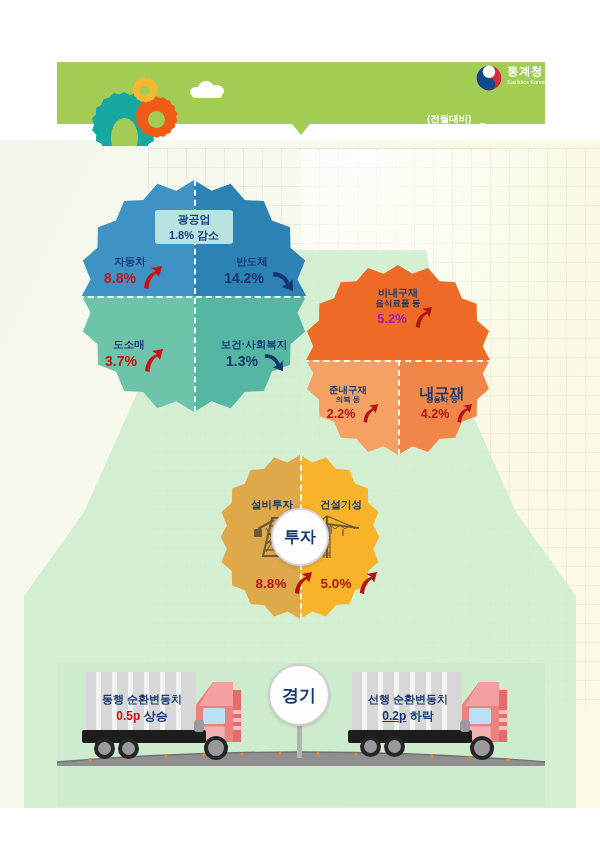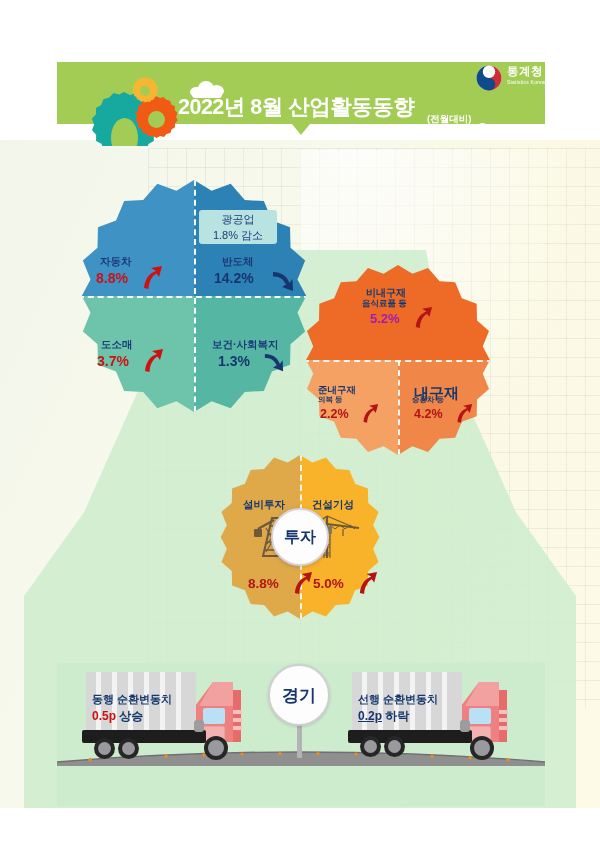--- a/index.html
+++ b/index.html
@@ -115,30 +115,30 @@
   }
   .hub {
     position:absolute; border-radius:50%; background:#fdfdfd;
     border:2px solid #d9d3de;
     box-shadow:0 1px 4px rgba(80,60,90,.28);
     display:flex; flex-direction:column; align-items:center; justify-content:center;
     text-align:center;
   }
 
   
-  .lbl { position:absolute; white-space:nowrap; }
+  .lbl { position:absolute; white-space:nowrap; text-align:center; }
   .navy { color:#1b3a7a; }
   .dnavy { color:#17356e; }
   .red { color:#cc1111; }
   .b { font-weight:bold; }
 
   .pill {
     position:absolute; display:flex; align-items:center; justify-content:center;
     flex-direction:column; white-space:nowrap; text-align:center;
-    font-weight:normal; color:#1b3a7a;margin-left:44px;
+    font-weight:bold; color:#1b3a7a;
   }
 
   
   .arrow { position:absolute; }
 
   
   .scene { position:absolute; left:57px; top:663px; width:488px; height:143px; background:#cdeccd; }
   .road { position:absolute; left:0px; top:750px; width:600px; height:16px; }
   .truck { position:absolute; }
   .tk-box { position:absolute; background:#d7d7d7; }
@@ -198,21 +198,20 @@
   <div class="logo-wrap">
     <svg class="taeguk" viewBox="0 0 100 100">
       <circle cx="50" cy="50" r="48" fill="#ffffff"></circle>
       <path d="M50 2 A48 48 0 0 1 50 98 A24 24 0 0 1 50 50 A24 24 0 0 0 50 2 Z" fill="#cd2e3a"></path>
       <path d="M50 2 A48 48 0 0 0 50 98 A24 24 0 0 0 50 50 A24 24 0 0 1 50 2 Z" fill="#0f4a8a"></path>
     </svg>
     <div class="logo-kr">통계청</div>
     <div class="logo-en">Statistics Korea</div>
   </div>
 
-  <div class="hdr-title">2022년 8월 산업활동동향</div>
   <div class="hdr-sub">(전월대비)</div>
 
   <div class="wheel" style="left:78px;top:180px;width:232px;height:232px;">
     <div class="teeth">
       <div class="quad" style="left:0;top:0;width:50%;height:50%;background:#3f92c4;"></div>
       <div class="quad" style="left:50%;top:0;width:50%;height:50%;background:#2d82b5;"></div>
       <div class="quad" style="left:0;top:50%;width:50%;height:50%;background:#6ec4ab;"></div>
       <div class="quad" style="left:50%;top:50%;width:50%;height:50%;background:#55b7a3;"></div>
       <div class="dash-v" style="left:50%;"></div>
       <div class="dash-h" style="top:50%;"></div>

